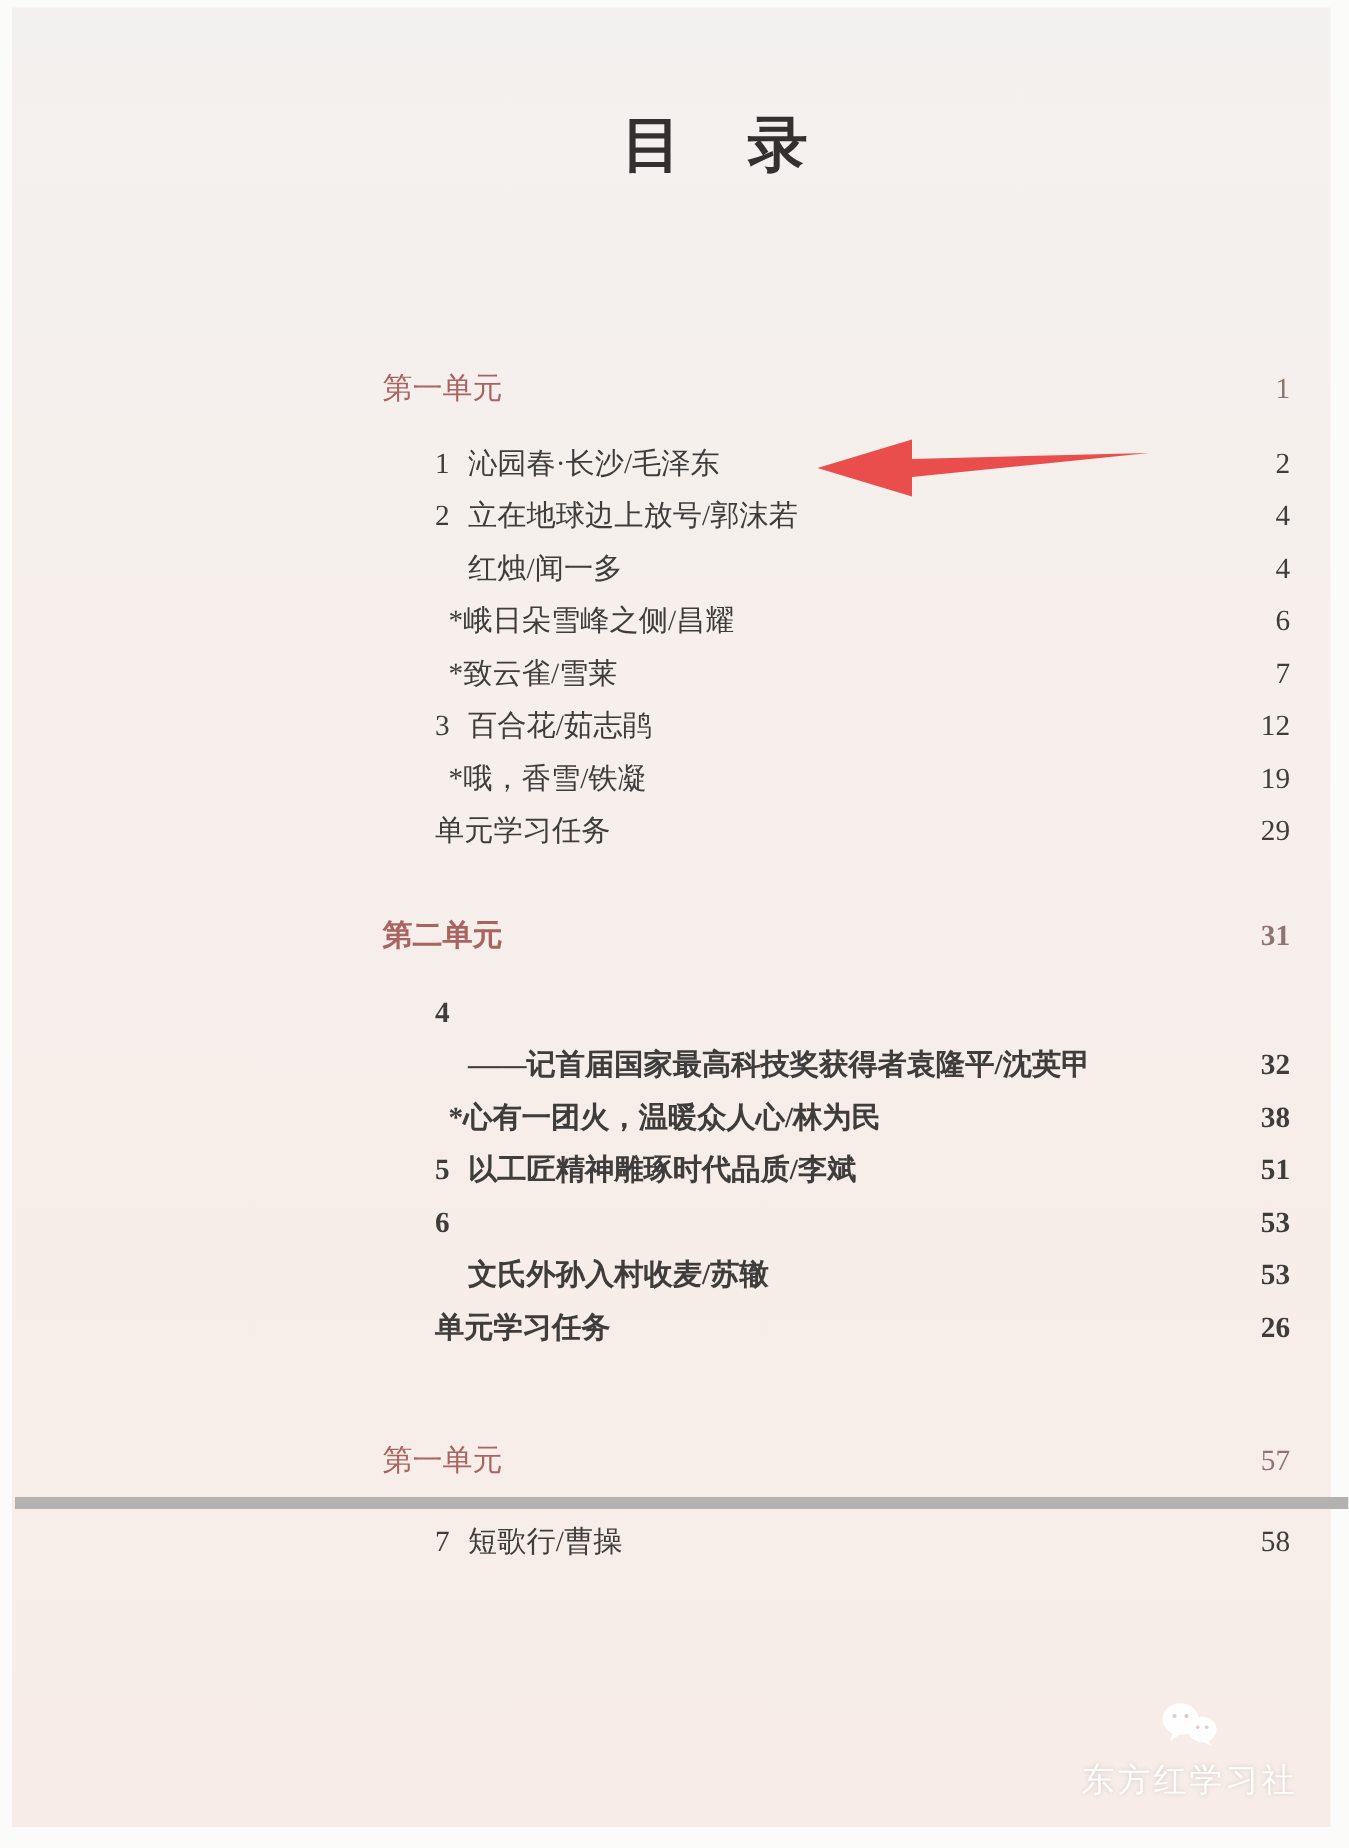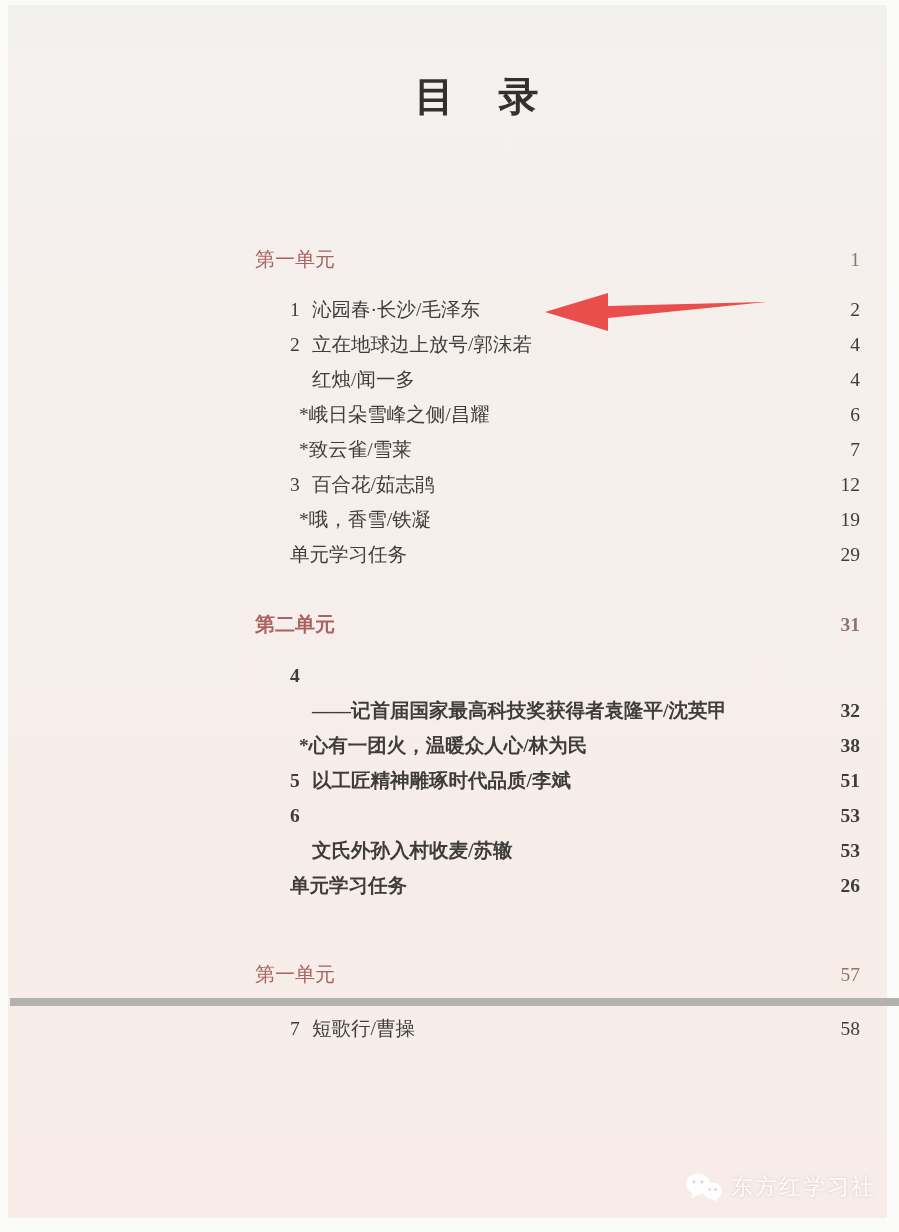--- a/index.html
+++ b/index.html
@@ -70,24 +70,25 @@
     font-size: 19.5px;
   }
   .annotation-arrow {
     position: absolute;
     left: 530px; top: 282px;
     width: 232px; height: 48px;
     pointer-events: none;
   }
   .watermark {
     position: absolute;
-    right: 12px; bottom: 16px;
+    right: 22px; bottom: 16px;
     display: flex;
     align-items: center;
     gap: 8px;
+    flex-direction: column;
   }
   .watermark .wm-text {
     font-size: 22px;
     letter-spacing: 2px;
     color: rgba(255,255,255,0.95);
     text-shadow: 0 0 3px rgba(170,158,150,0.45);
     font-family: "Liberation Sans", "DejaVu Sans", sans-serif;
   }
 </style>
 </head>

